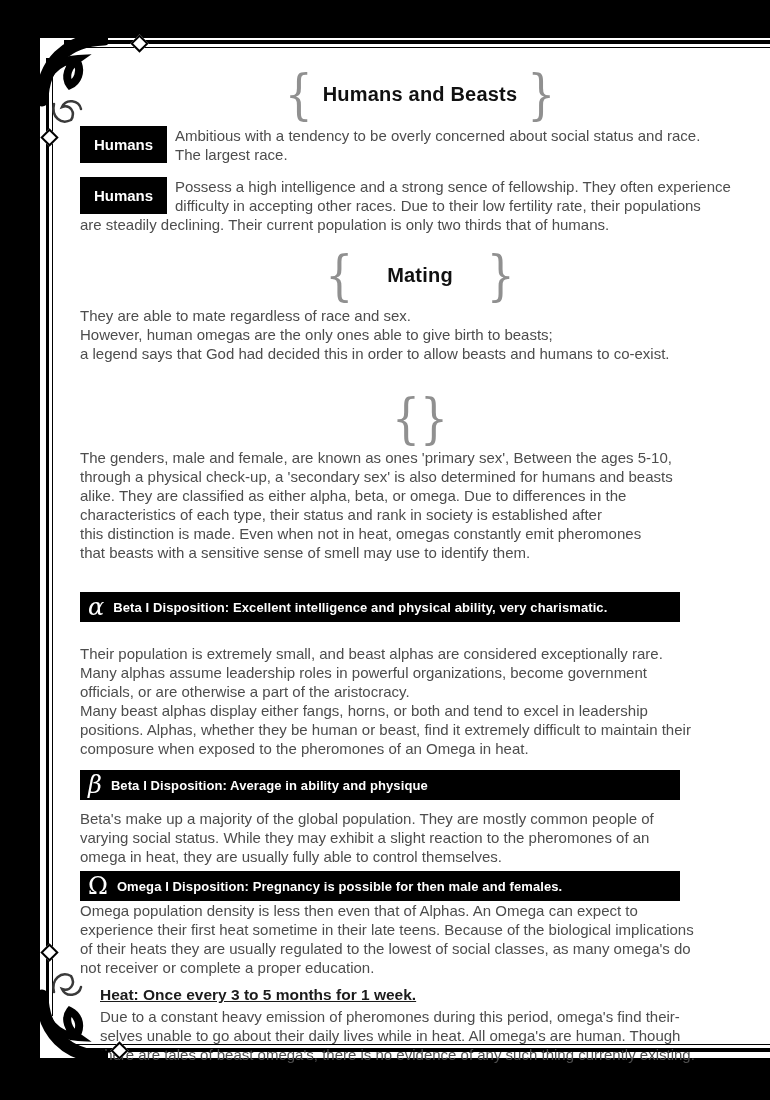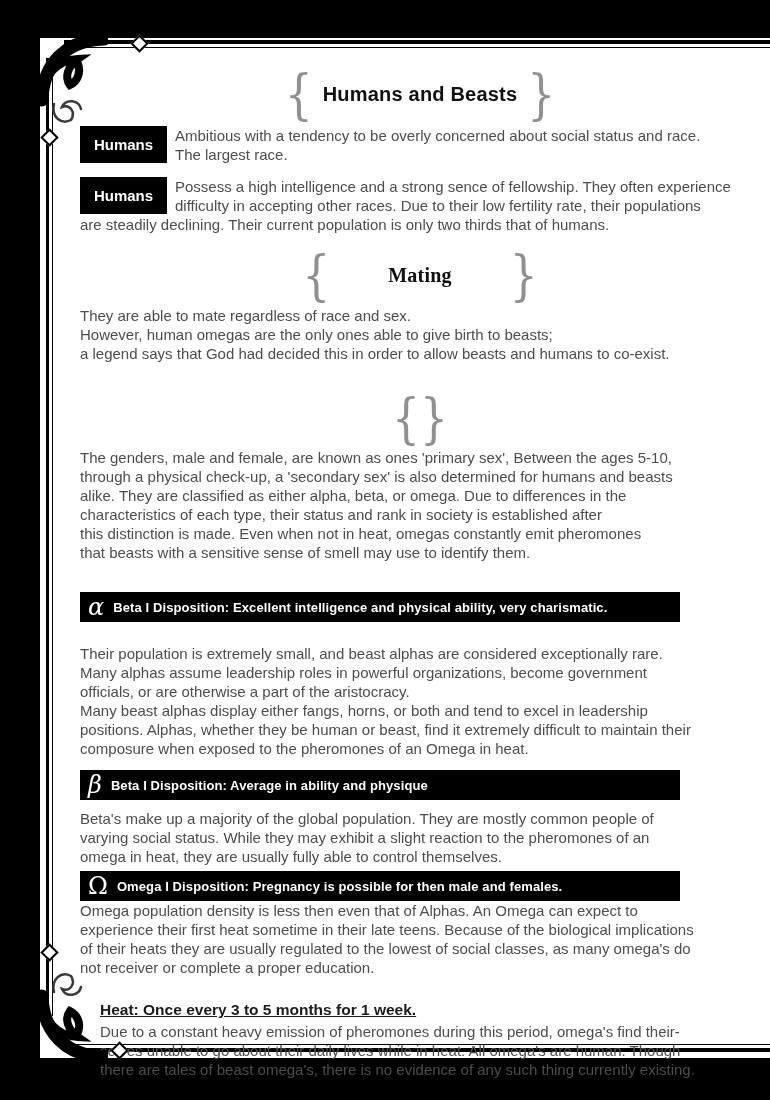--- a/index.html
+++ b/index.html
@@ -14,34 +14,34 @@
   .notch{position:absolute;width:9px;height:9px;background:#fff;border:2px solid #000;transform:rotate(45deg);z-index:4;}
   
   .corner{position:absolute;z-index:5;}
   
   #content{position:absolute;left:80px;top:66px;width:680px;color:#4d4d4d;font-size:15px;line-height:19px;}
   
   .sec-title{display:flex;align-items:center;justify-content:center;width:600px;margin:0 auto;}
   .brace{font-family:"DejaVu Serif",serif;font-size:44px;font-weight:400;color:#909090;
          transform:scaleY(1.25);line-height:56px;user-select:none;}
   .sec-title .txt{font-size:20px;font-weight:bold;color:#111;letter-spacing:.2px;margin:0 10px;}
-  .sec-title.wide .txt{margin:0 58px;font-family:Liberation Serif, serif;}
+  .sec-title.wide .txt{margin:0 34px;}
   .para{white-space:pre-line;}
   
   .race-row{margin-bottom:13px;overflow:hidden;}
   .race-label{float:left;width:87px;height:37px;background:#000;color:#fff;font-weight:bold;
               font-size:15px;display:flex;align-items:center;justify-content:center;margin-right:8px;}
   
   .type-bar{width:600px;height:30px;background:#000;color:#fff;display:flex;align-items:center;
             padding-left:8px;box-sizing:border-box;}
   .greek{font-family:"DejaVu Serif",serif;font-size:24px;line-height:24px;margin-right:9px;}
   .greek.it{font-style:italic;}
   .type-bar .hdr{font-weight:bold;font-size:13px;letter-spacing:.1px;white-space:nowrap;}
   
-  .heat{margin-left:20px;margin-top:23px;}
+  .heat{margin-left:20px;margin-top:8px;}
   .heat-title{font-weight:bold;font-size:15.5px;color:#1c1c1c;text-decoration:underline;margin-bottom:3px;}
 </style>
 </head>
 <body>
 
 <div id="page">
 
   <div id="paper"></div>
 
   <div class="hline" style="top:40px;height:4px;"></div>

